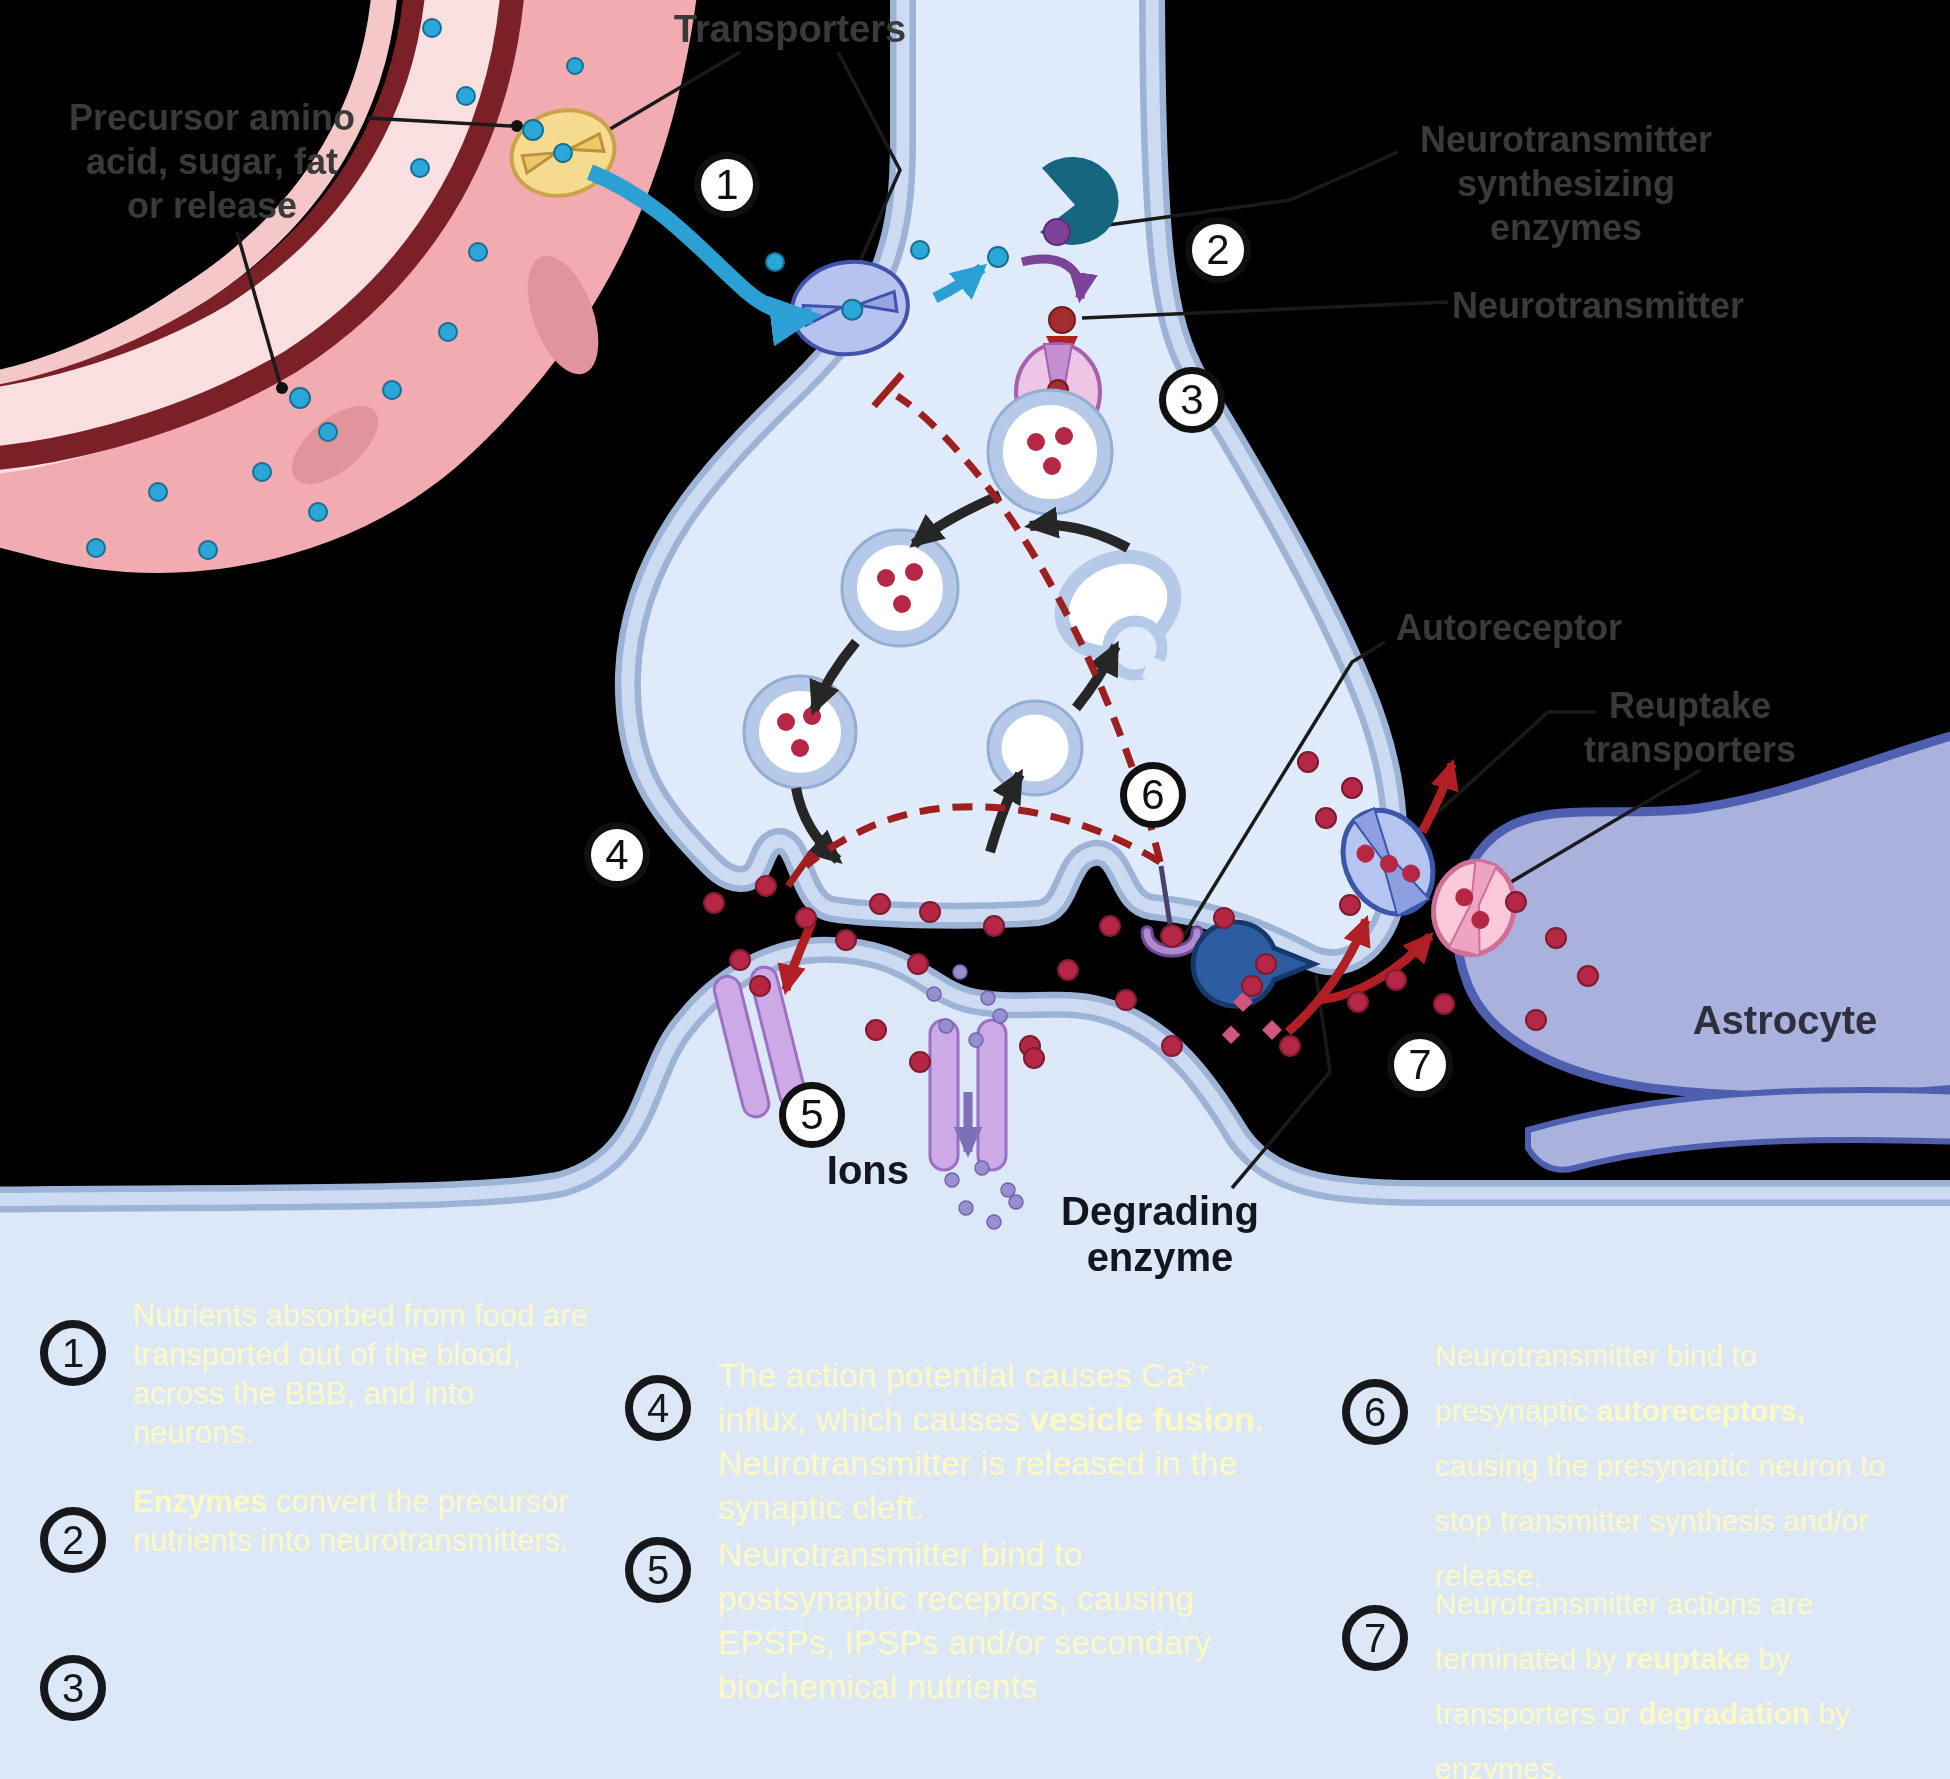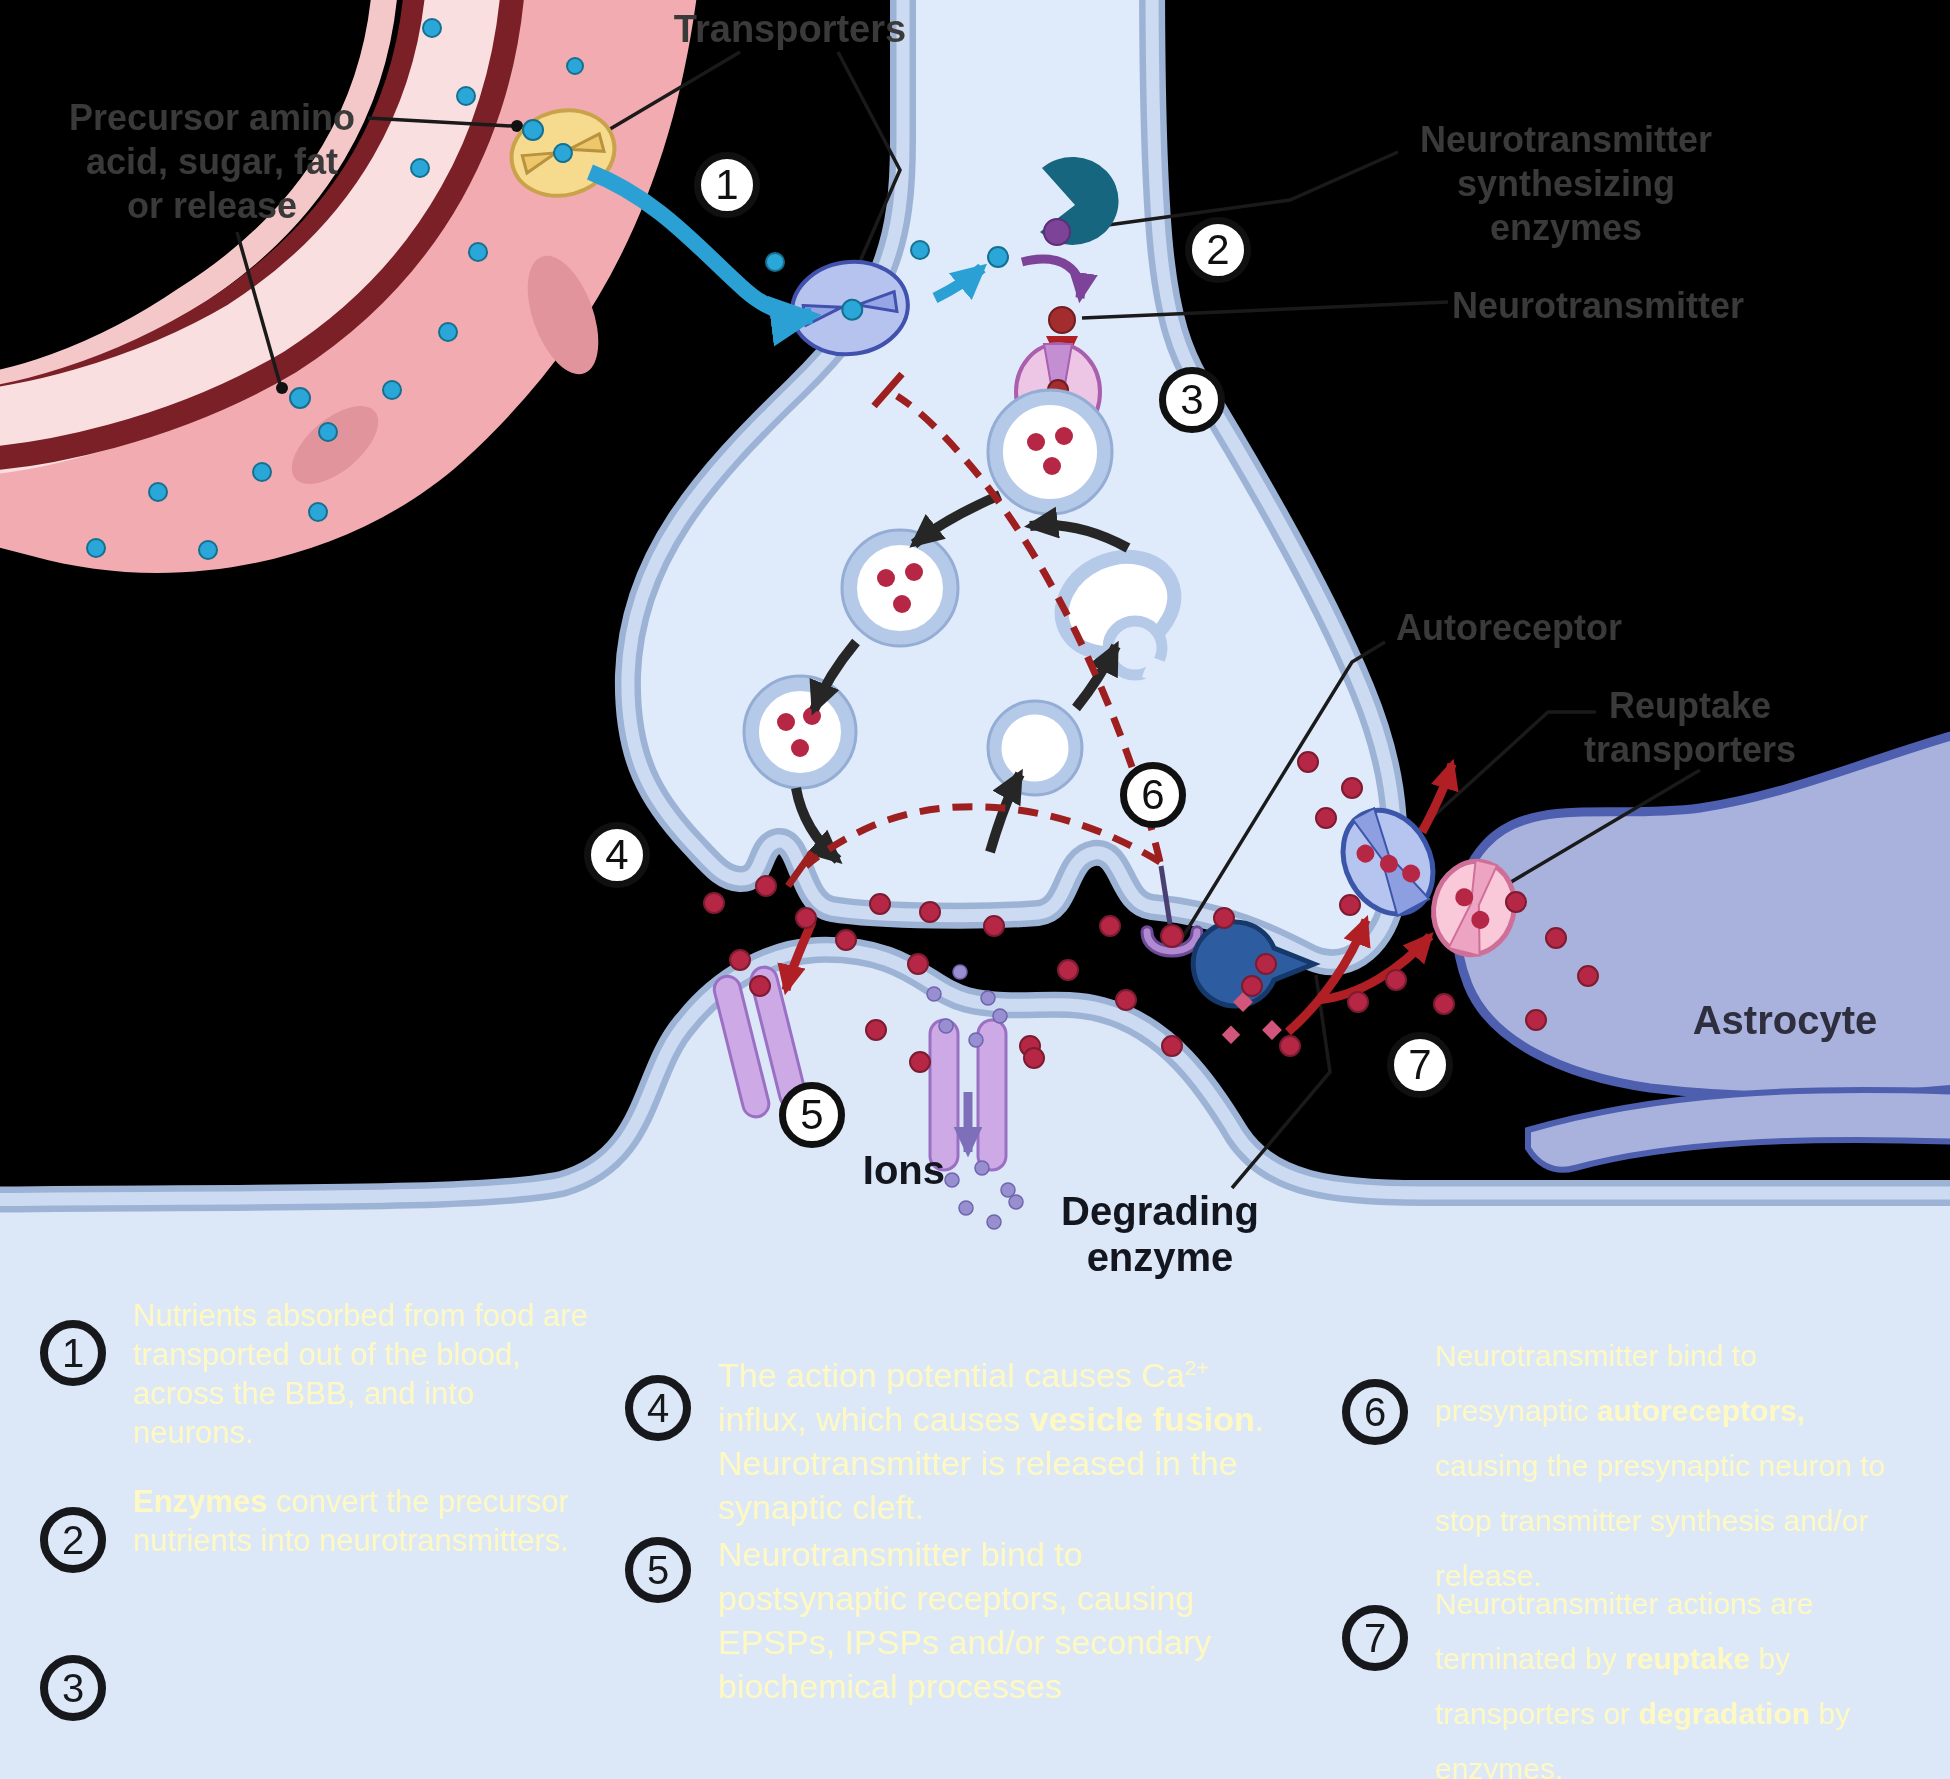--- a/index.html
+++ b/index.html
@@ -314,21 +314,21 @@
   <div>Neurotransmitter</div>
   <div>synthesizing enzymes</div>
 </div>
 <div class="lbl dim" style="left:1452px;top:284px;width:320px;text-align:left;font-size:36px;">Neurotransmitter</div>
 <div class="lbl dim" style="left:1382px;top:606px;width:240px;text-align:right;font-size:36px;">Autoreceptor</div>
 <div class="lbl dim" style="left:1540px;top:684px;width:300px;font-size:36px;">
   <div>Reuptake</div>
   <div>transporters</div>
 </div>
 <div class="lbl" style="left:1635px;top:996px;width:300px;font-size:40px;color:#2e2e3e;">Astrocyte</div>
-<div class="lbl dark" style="left:795px;top:1146px;width:150px;text-align:right;font-size:40px;">Ions</div>
+<div class="lbl dark" style="left:759px;top:1146px;width:150px;text-align:right;font-size:40px;">Ions</div>
 <div class="lbl dark" style="left:1010px;top:1188px;width:300px;font-size:40px;line-height:46px;">
   <div>Degrading</div>
   <div>enzyme</div>
 </div>
 
 <div class="legend-item c1" style="left:40px;top:1296px;">
   <div class="legend-badge" style="margin-top:24px;">1</div>
   <div class="legend-text">Nutrients absorbed from food are transported out of the blood, across the BBB, and into neurons.</div>
 </div>
 <div class="legend-item c1" style="left:40px;top:1482px;">
@@ -337,21 +337,21 @@
 </div>
 <div class="legend-item c1" style="left:40px;top:1644px;">
   <div class="legend-badge" style="margin-top:11px;">3</div>
 </div>
 <div class="legend-item c2" style="left:625px;top:1346px;">
   <div class="legend-badge" style="margin-top:29px;">4</div>
   <div class="legend-text">The action potential causes Ca<sup>2+</sup> influx, which causes <b>vesicle fusion</b>. Neurotransmitter is released in the synaptic cleft.</div>
 </div>
 <div class="legend-item c2" style="left:625px;top:1532px;">
   <div class="legend-badge" style="margin-top:5px;">5</div>
-  <div class="legend-text">Neurotransmitter bind to postsynaptic receptors, causing EPSPs, IPSPs and/or secondary biochemical processes</div>
+  <div class="legend-text">Neurotransmitter bind to postsynaptic receptors, causing EPSPs, IPSPs and/or secondary biochemical nutrients</div>
 </div>
 <div class="legend-item c3" style="left:1342px;top:1328px;">
   <div class="legend-badge" style="margin-top:51px;">6</div>
   <div class="legend-text">Neurotransmitter bind to presynaptic <b>autoreceptors,</b> causing the presynaptic neuron to stop transmitter synthesis and/or release.</div>
 </div>
 <div class="legend-item c3" style="left:1342px;top:1576px;">
   <div class="legend-badge" style="margin-top:29px;">7</div>
   <div class="legend-text">Neurotransmitter actions are terminated by <b>reuptake</b> by transporters or <b>degradation</b> by enzymes.</div>
 </div>
 

